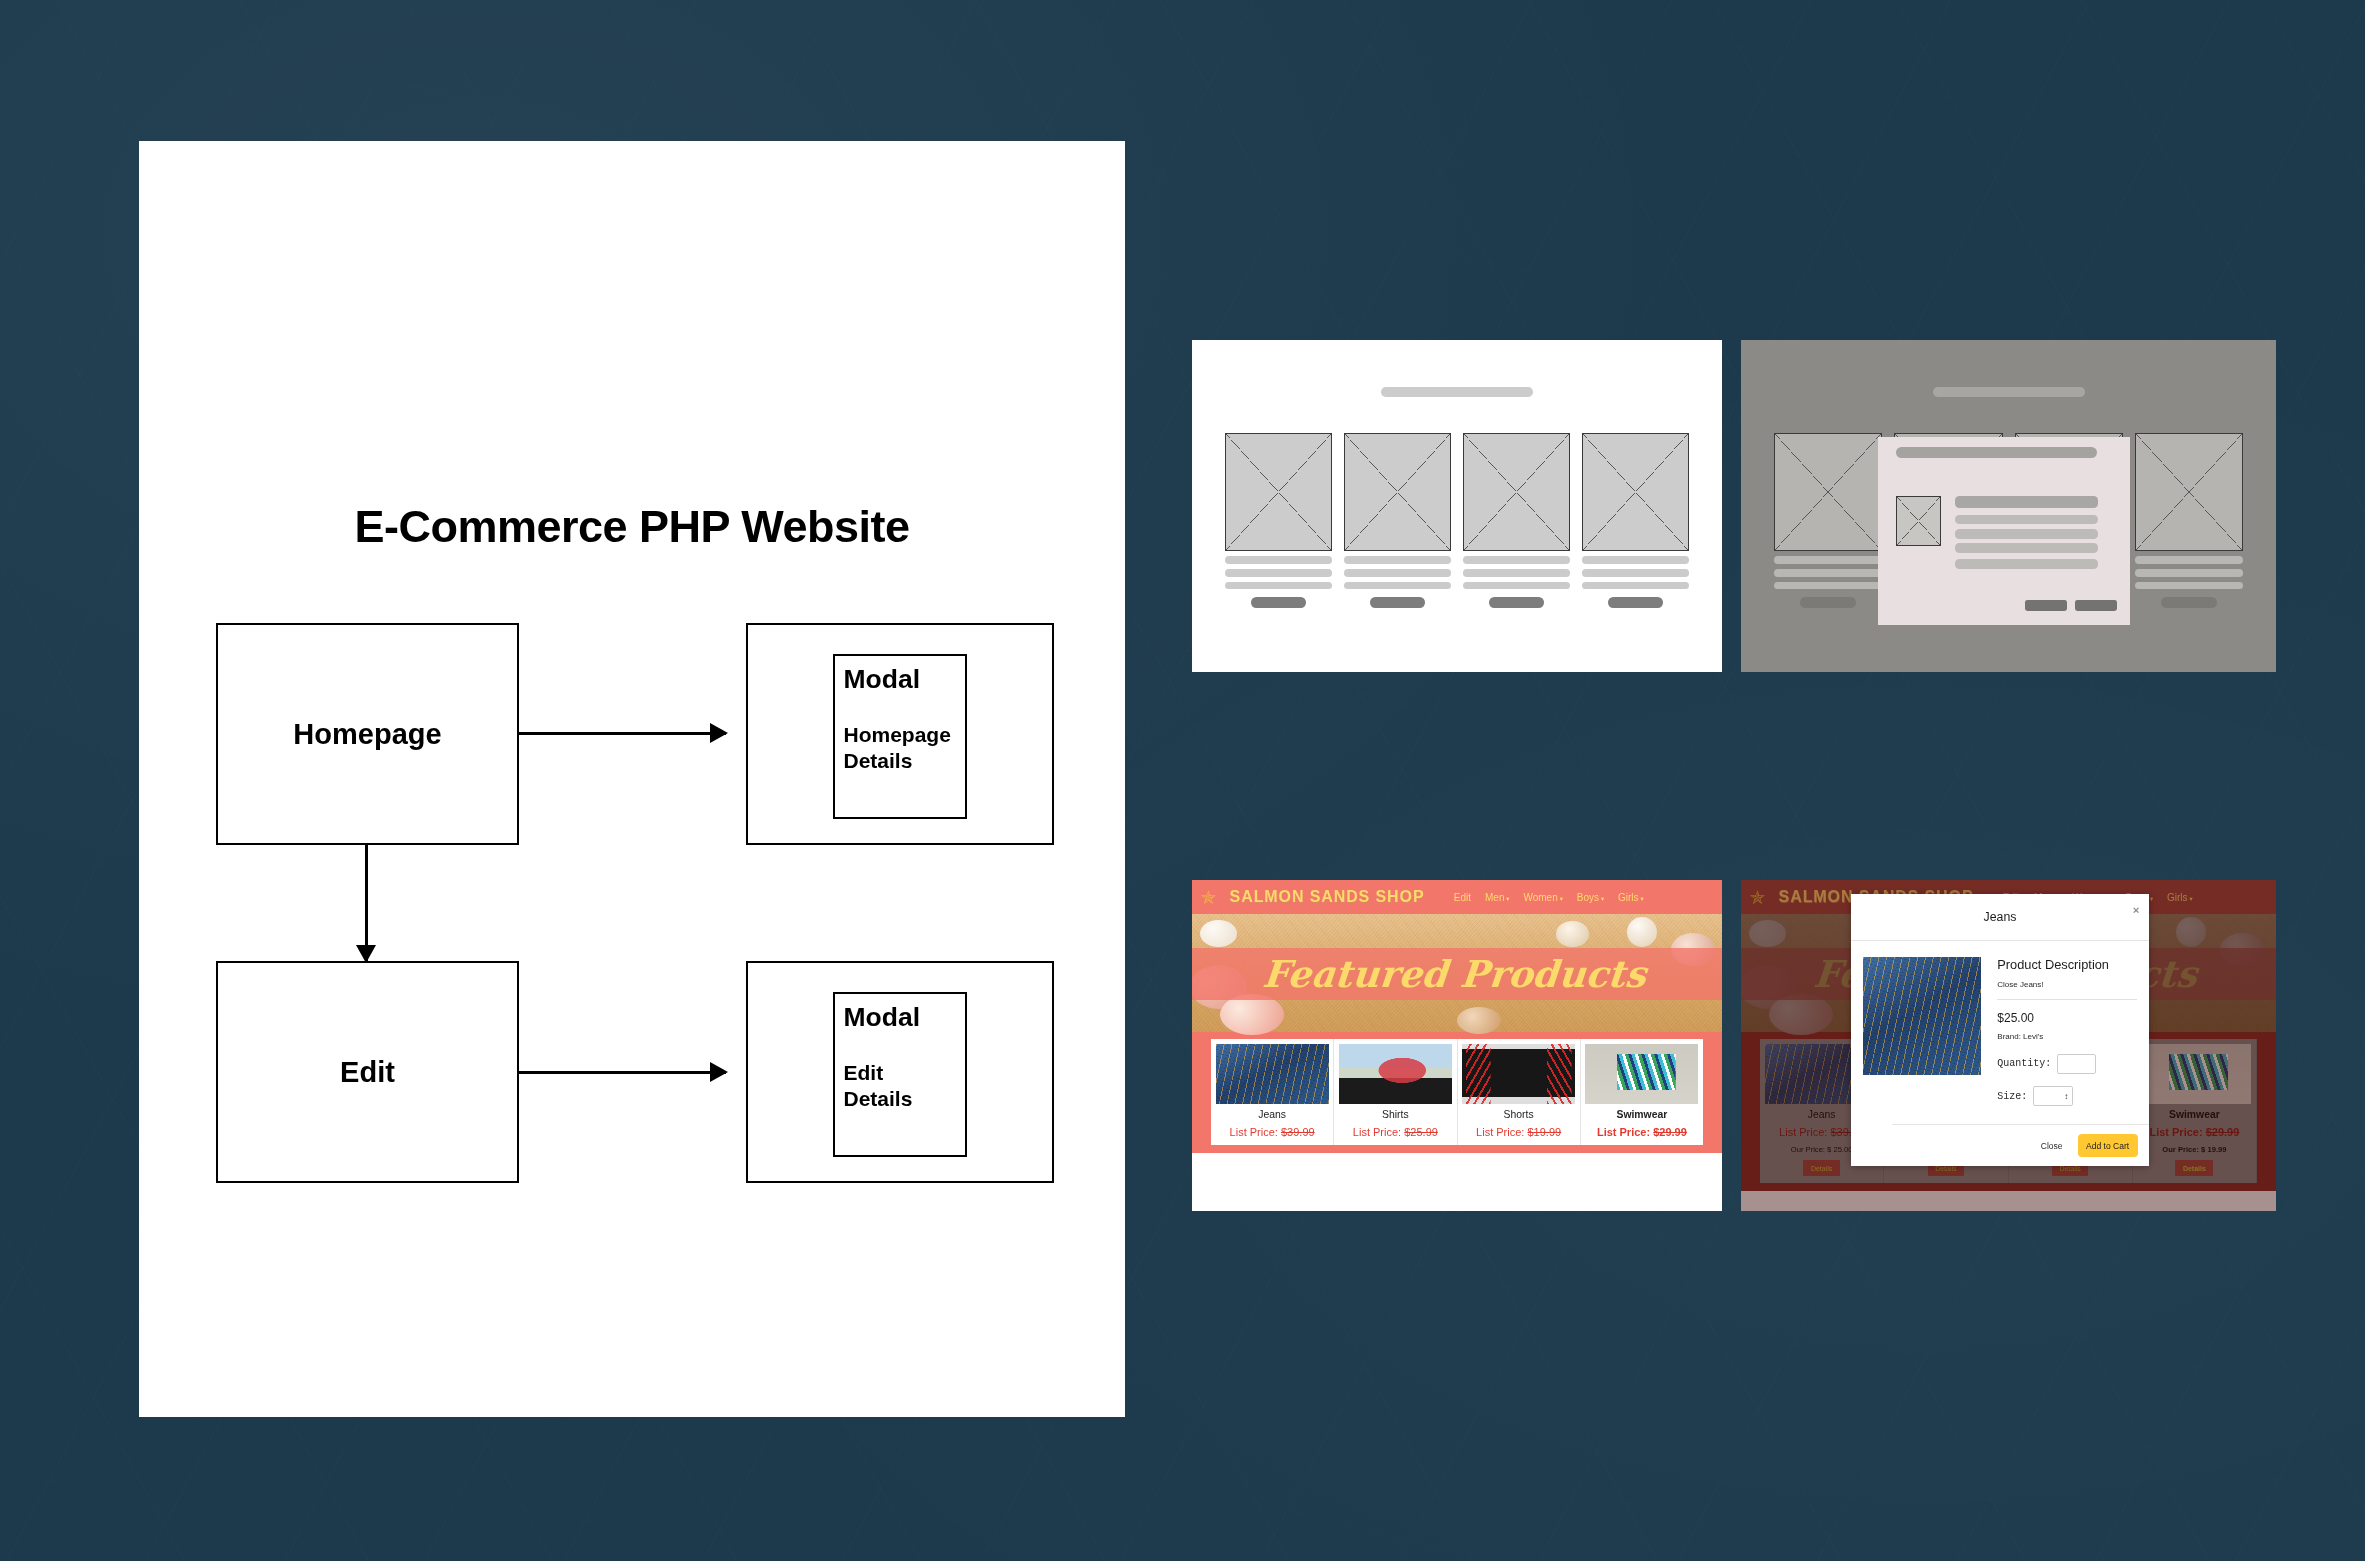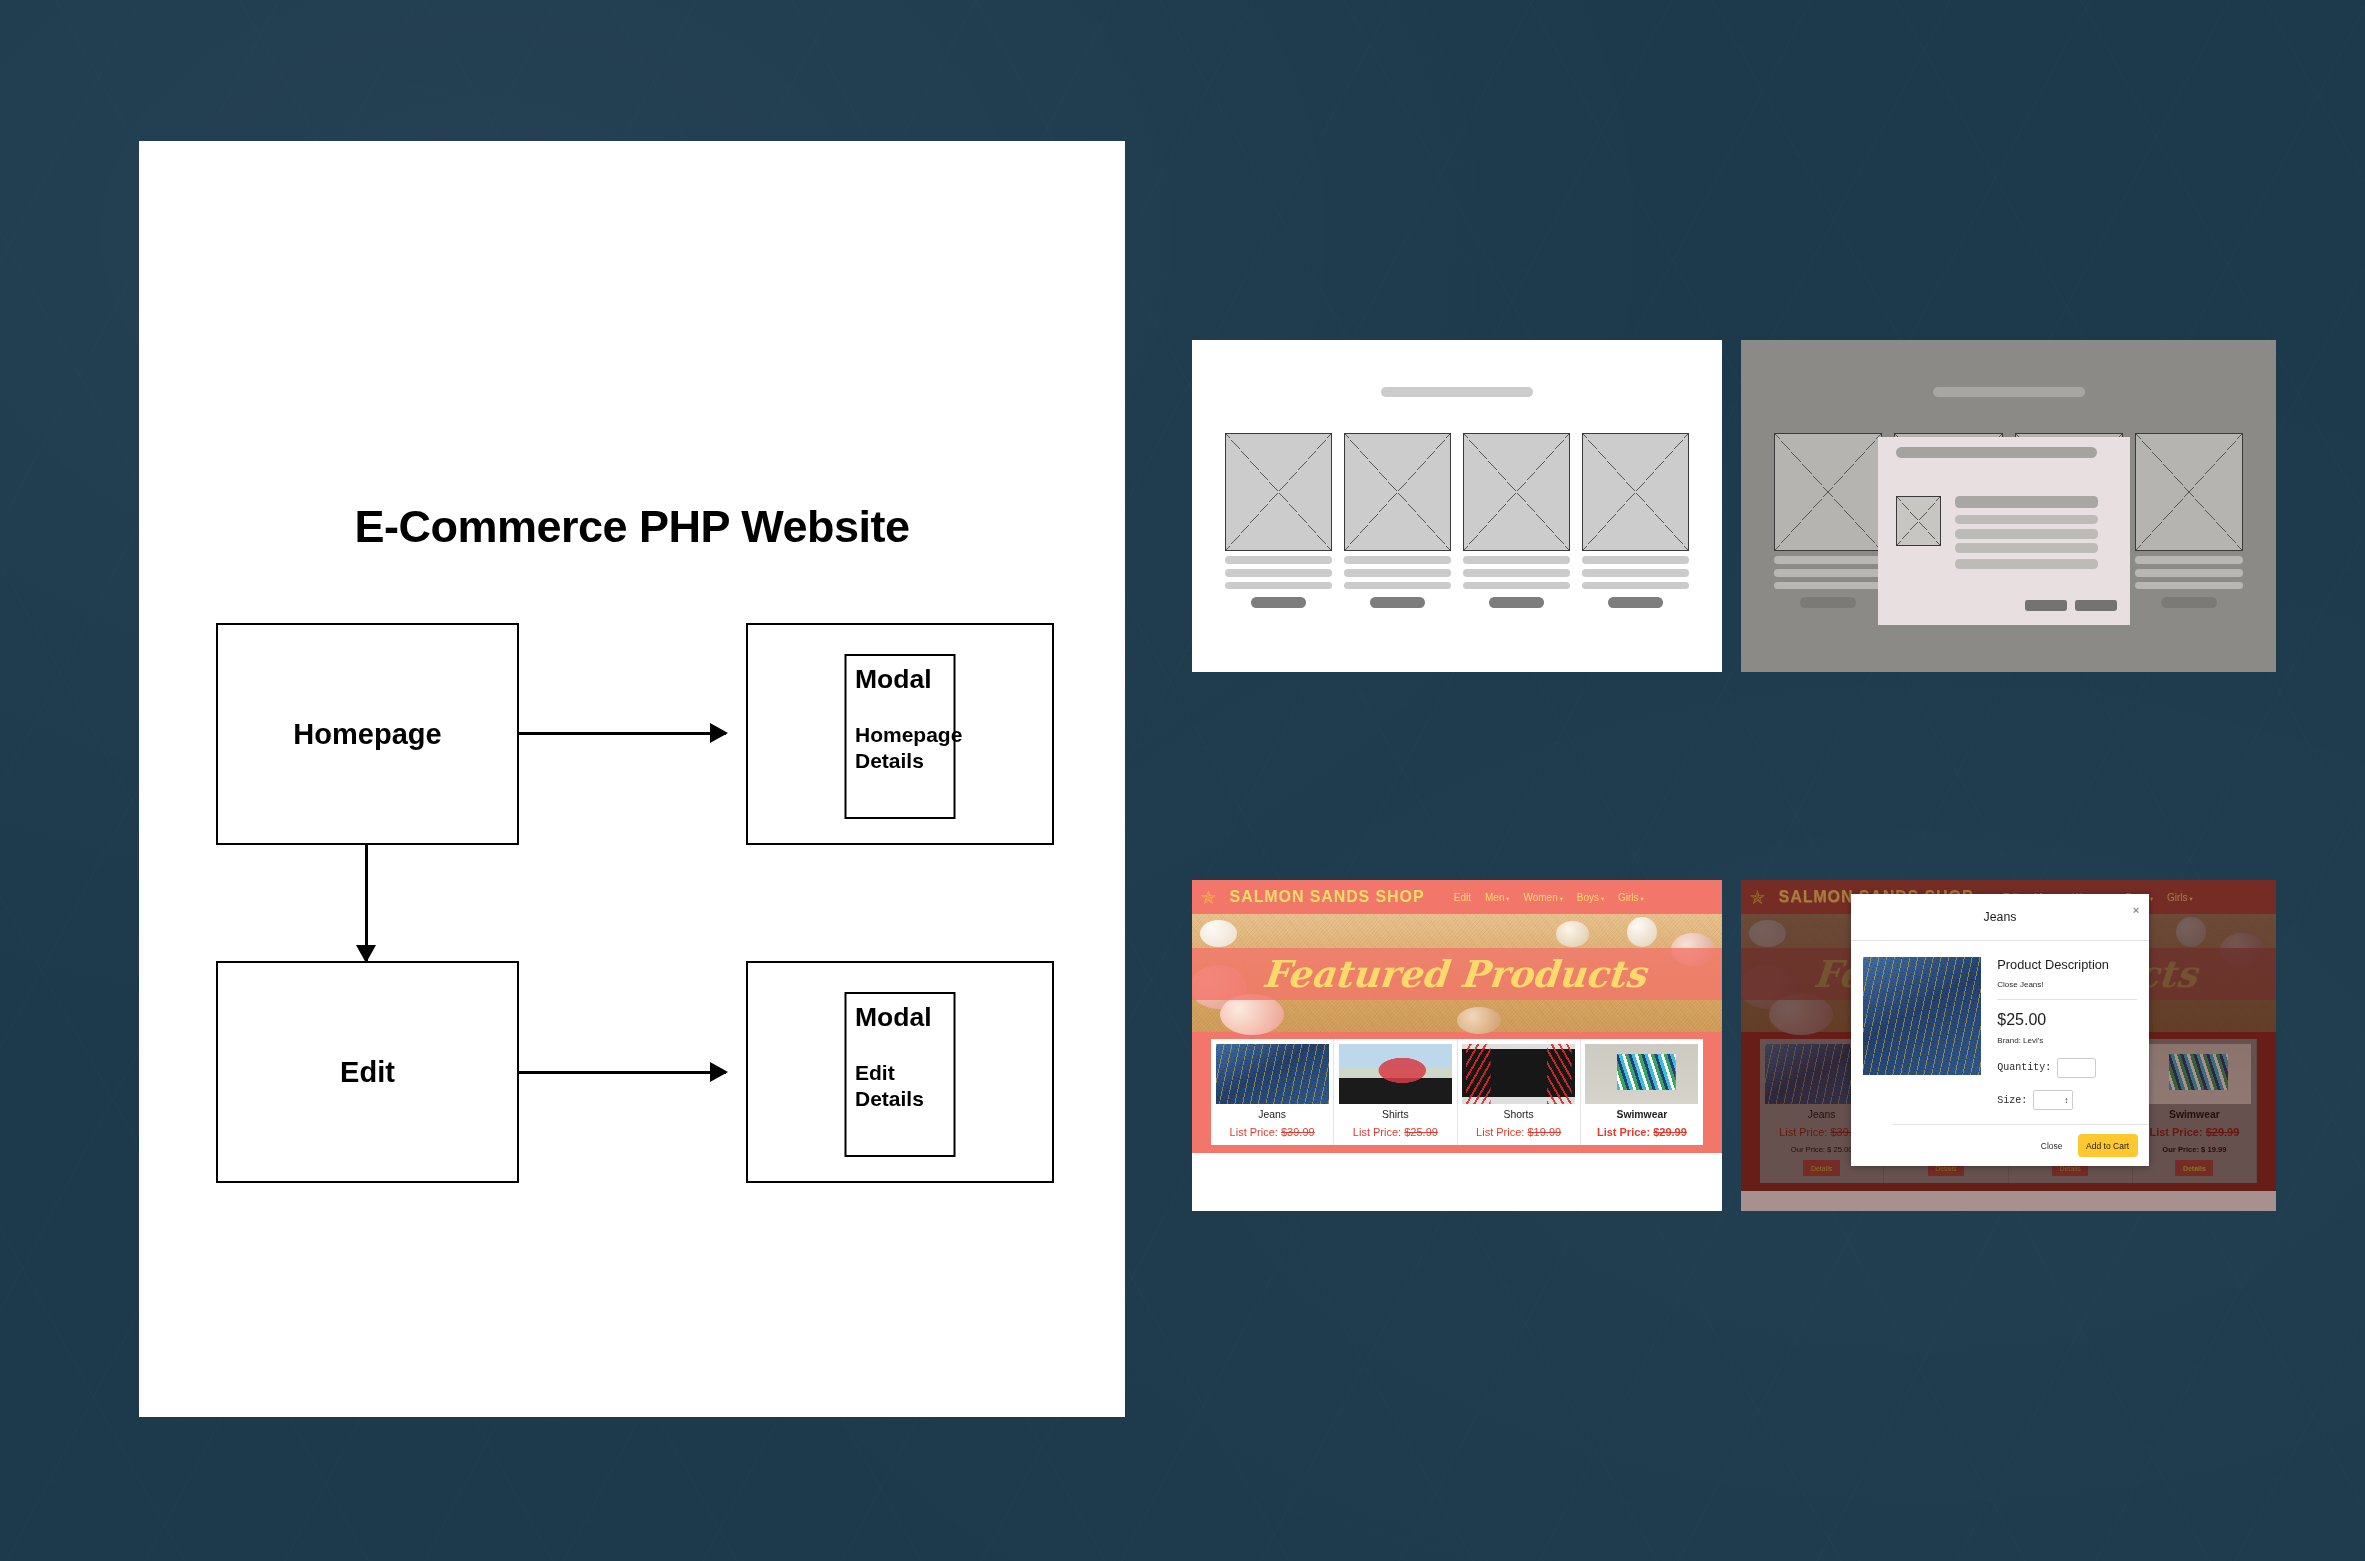--- a/index.html
+++ b/index.html
@@ -61,21 +61,21 @@
     background: #fff;
   }
   #modal-outer-1 { left: 607px; top: 482px; width: 308px; height: 222px; }
   #modal-outer-2 { left: 607px; top: 820px; width: 308px; height: 222px; }
 
   .modal-inner {
     position: absolute;
     left: 50%;
     transform: translateX(-50%);
     top: 29px;
-    width: 111px;
+    width: 134px;
     height: 165px;
     border: 2.8px solid #000;
     background: #fff;
     padding: 10.4px 0 0 8.5px;
   }
   .modal-head {
     font-size: 26.5px;
     font-weight: bold;
     color: #000;
     line-height: 1.0;
@@ -342,21 +342,21 @@
   .smd-close {
     position: absolute; right: 9.5px; top: 10.4px;
     font-size: 11.4px; color: #8d8d8d; font-weight: bold;
   }
   .smd-body { flex: 1; display: flex; padding: 16px 12.3px 4.7px; gap: 16px; }
   .smd-thumb { width: 118px; height: 118px; }
   .smd-right { flex: 1; }
   .smd-h { font-size: 12.8px; color: #1c1c1c; }
   .smd-desc { margin-top: 7.6px; font-size: 8px; color: #2a2a2a; }
   .smd-rule { margin: 10.4px 0 0; height: 0.5px; background: #e1e1e1; }
-  .smd-price { margin-top: 11.4px; font-size: 16px; color: #1c1c1c; }
+  .smd-price { margin-top: 11.4px; font-size: 12px; color: #1c1c1c; }
   .smd-brand { margin-top: 7.6px; font-size: 8px; color: #2a2a2a; }
   .smd-field { margin-top: 12.3px; display: flex; align-items: center; gap: 5.7px; }
   .smd-lbl { font-size: 10px; color: #2a2a2a; font-family: Liberation Mono, monospace; }
   .smd-input {
     width: 39px; height: 20px;
     border: 0.5px solid #ccc; border-radius: 1.9px; background: #fff;
   }
   .smd-select {
     width: 40px; height: 20px;
     border: 0.5px solid #ccc; border-radius: 1.9px; background: #fff;

